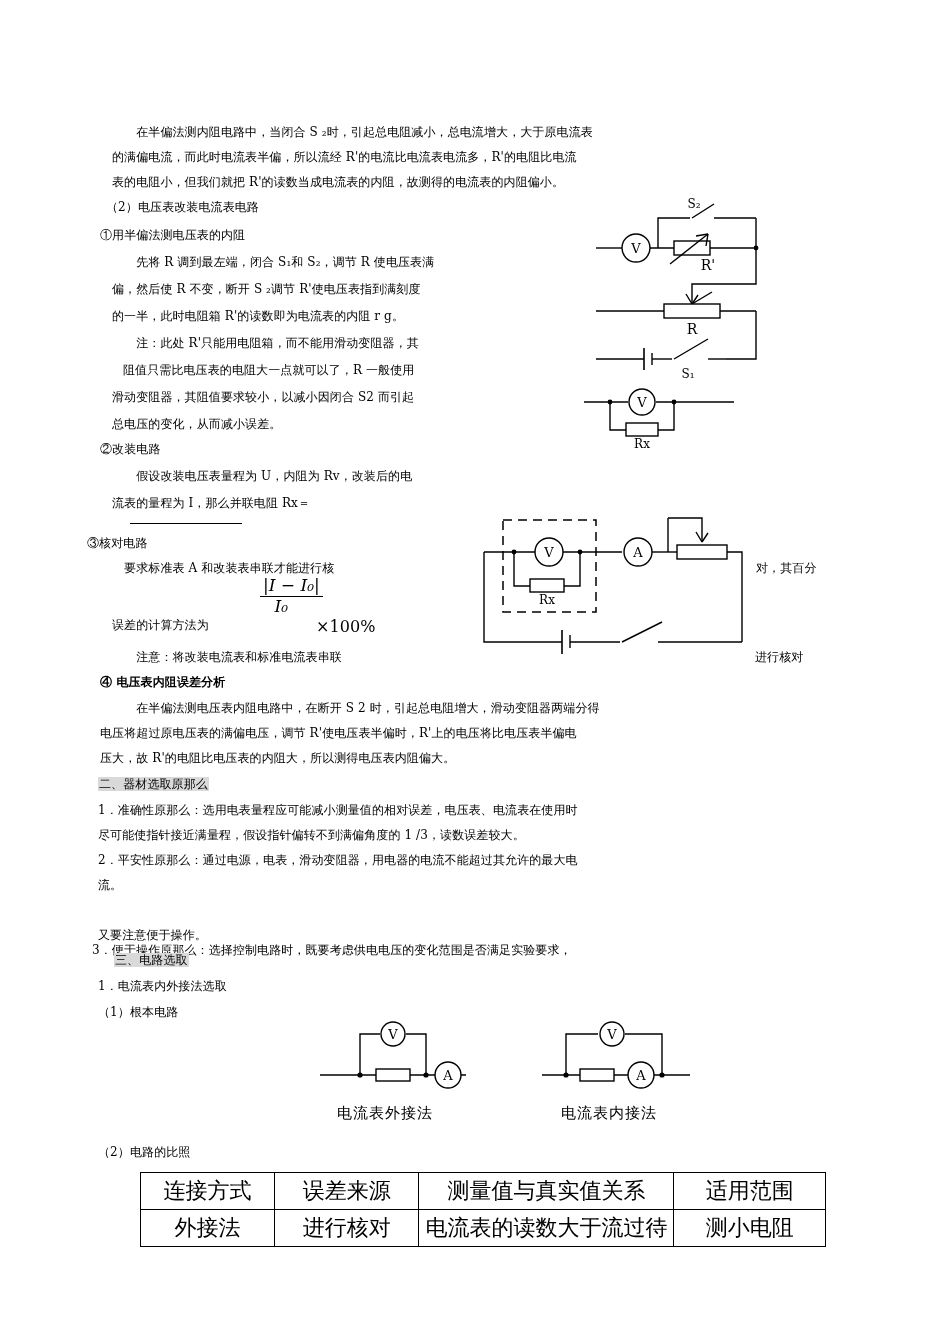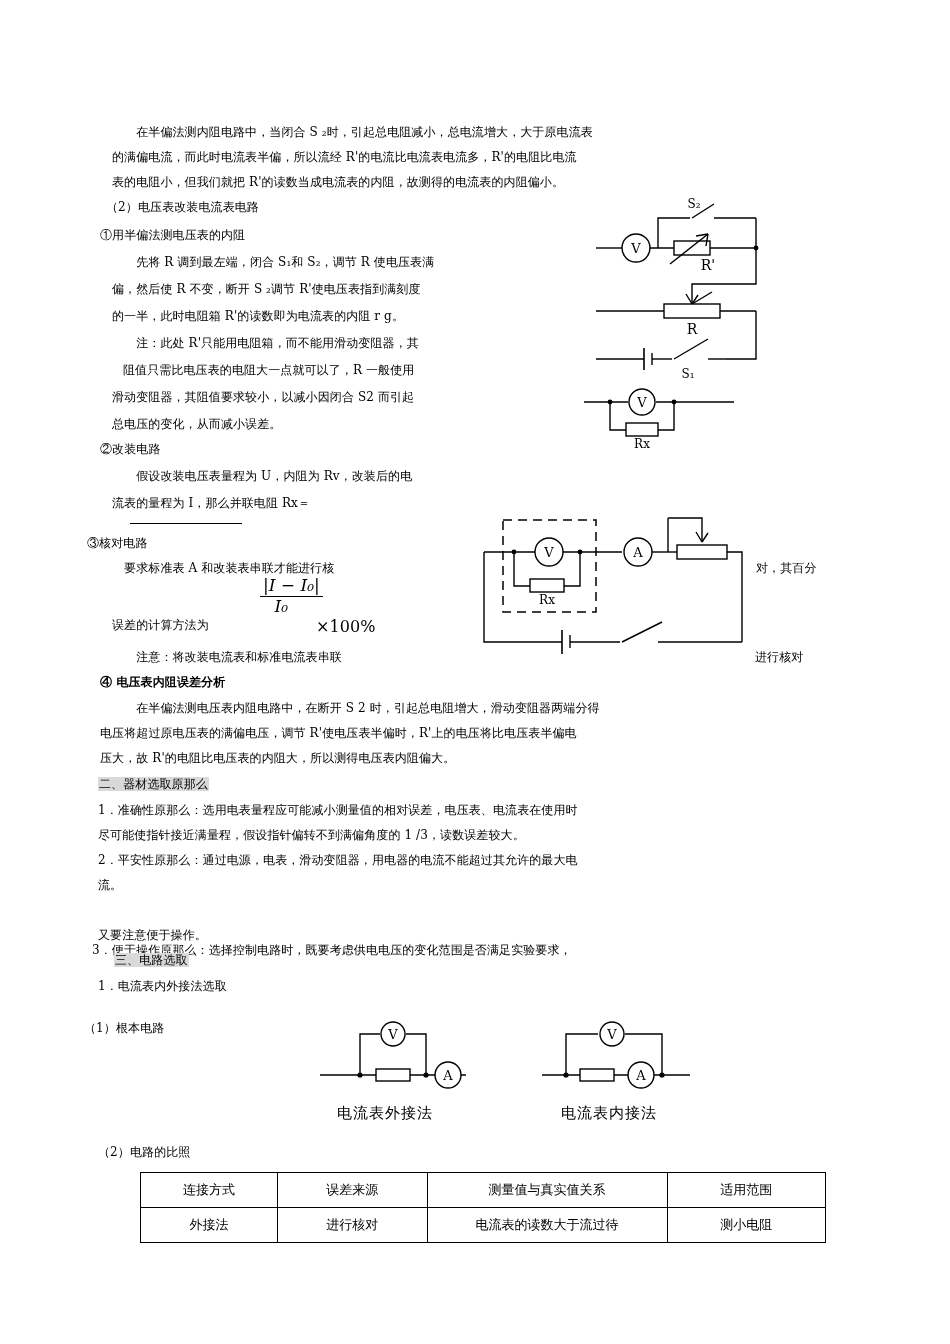--- a/index.html
+++ b/index.html
@@ -94,21 +94,21 @@
     font-size: 15px;
     font-family: "DejaVu Sans", "Liberation Sans", sans-serif;
     white-space: pre;
     letter-spacing: 1px;
   }
 
   
   .cmp-table {
     position: absolute;
     border-collapse: collapse;
-    font-size: 13px;
+    font-size: 22px;
   }
   .cmp-table td {
     border: 1.4px solid #000;
     text-align: center;
     padding: 3px 6px;
     height: 28px;
     white-space: pre;
   }
 </style>
 </head>
@@ -161,21 +161,21 @@
 
   <div class="tline" style="left:98px; top:798px;">1．准确性原那么：选用电表量程应可能减小测量值的相对误差，电压表、电流表在使用时</div>
   <div class="tline" style="left:98px; top:823px;">尽可能使指针接近满量程，假设指针偏转不到满偏角度的 1 /3，读数误差较大。</div>
   <div class="tline" style="left:98px; top:848px;">2．平安性原那么：通过电源，电表，滑动变阻器，用电器的电流不能超过其允许的最大电</div>
   <div class="tline" style="left:98px; top:873px;">流。</div>
   <div class="tline" style="left:92px; top:898px;margin-top:40px;">3．便于操作原那么：选择控制电路时，既要考虑供电电压的变化范围是否满足实验要求，</div>
   <div class="tline" style="left:98px; top:923px;">又要注意便于操作。</div>
 
   <div class="tline" style="left:98px; top:948px;margin-left:16px;"><span class="hl">三、电路选取</span></div>
   <div class="tline" style="left:98px; top:974px;">1．电流表内外接法选取</div>
-  <div class="tline" style="left:84px; top:1000px;margin-top:16px;">（1）根本电路</div>
+  <div class="tline" style="left:98px; top:1000px;">（1）根本电路</div>
   <div class="tline" style="left:98px; top:1140px;">（2）电路的比照</div>
 
   <div class="circ" style="left:596px; top:196px;">
     <svg width="250" height="190" viewBox="0 0 250 190">
 
       <circle class="meter" cx="40" cy="52" r="14"></circle>
       <text class="mlabel" x="40" y="57">V</text>
 
       <path class="wire" d="M0 52 L26 52"></path>
       <path class="wire" d="M54 52 L160 52"></path>

